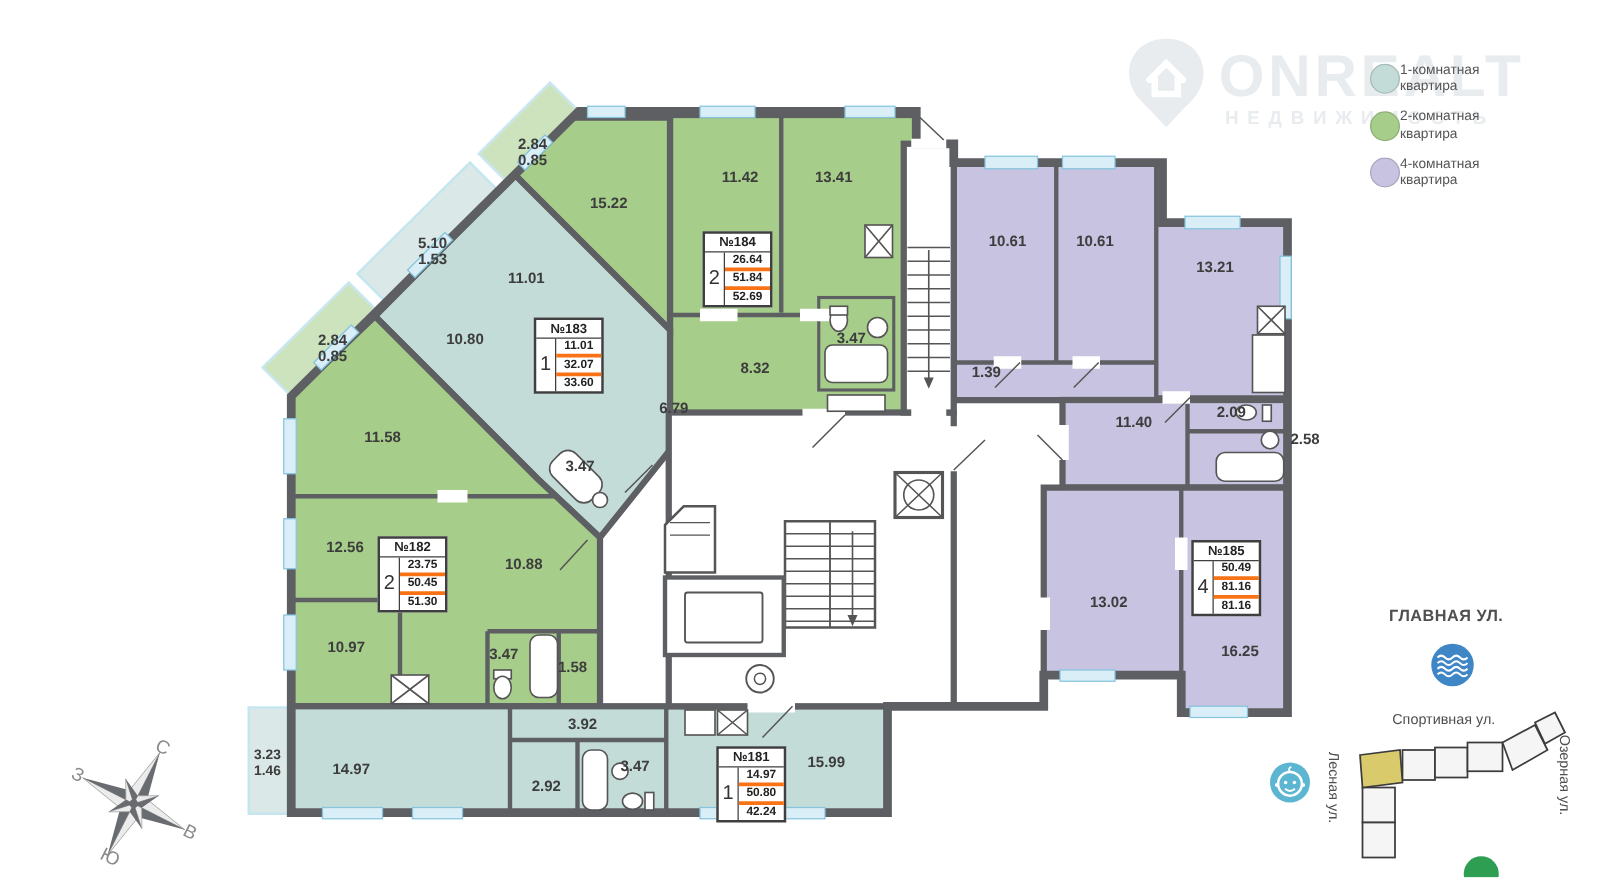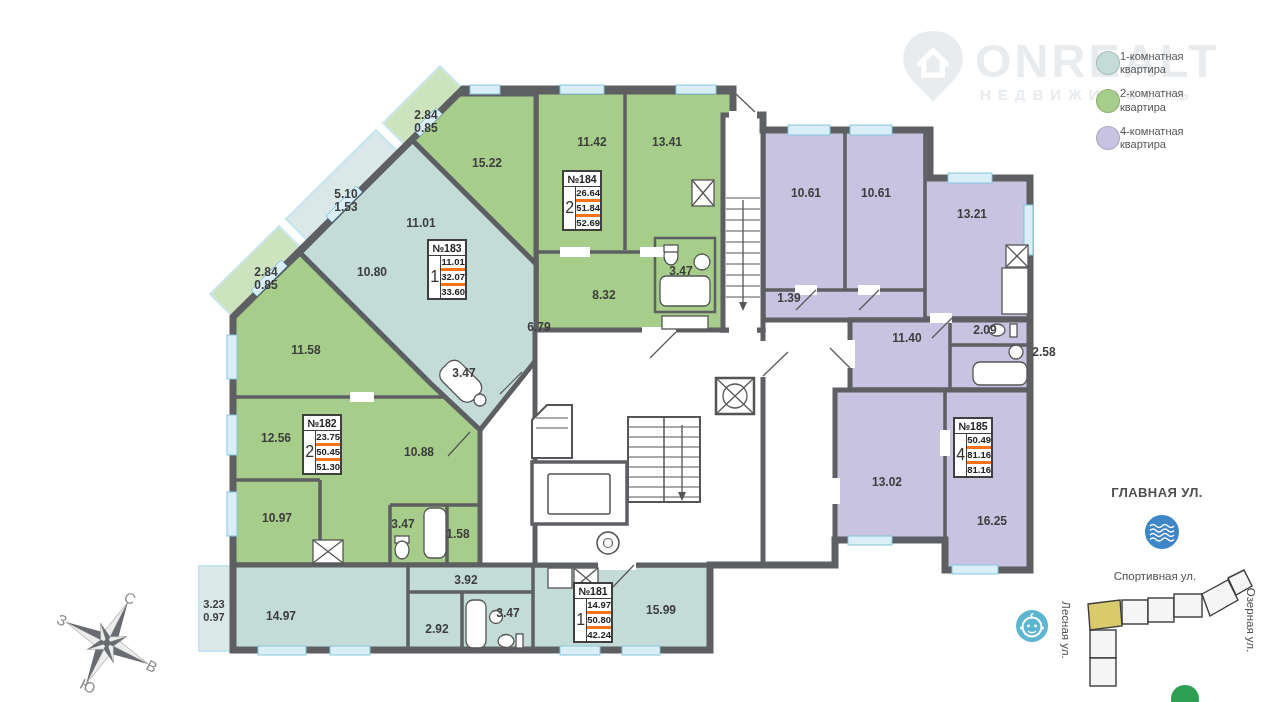--- a/index.html
+++ b/index.html
@@ -16,22 +16,22 @@
   
   .legend{position:absolute;left:1096px;top:50px;z-index:6;}
   .legend-item{display:flex;align-items:center;margin-bottom:11px;}
   .dot{width:22px;height:22px;border-radius:50%;border:1px solid rgba(0,0,0,0.15);flex:0 0 auto;}
   .dot1{background:var(--room1);} .dot2{background:var(--room2);} .dot3{background:var(--room4);}
   .legend-label{font-size:11px;color:#555;line-height:1.2;white-space:pre-line;}
   
   .rl{position:absolute;transform:translate(-50%,-50%);font-size:12px;font-weight:600;color:#3d3d3d;
       white-space:pre-line;text-align:center;line-height:13px;z-index:4;}
   
-  .apt{position:absolute;width:40px;background:#fff;border:2px solid #3f3f3f;z-index:5;
-       box-sizing:border-box;cursor:pointer;}
+  .apt{position:absolute;width:56px;background:#fff;border:2px solid #3f3f3f;z-index:5;
+       box-sizing:border-box;cursor:pointer;margin-top:15px;}
   .apt-num{font-size:10.5px;font-weight:700;text-align:center;border-bottom:1px solid #3f3f3f;
            padding:1px 0;color:#222;}
   .apt-body{display:flex;}
   .apt-rooms{width:15px;font-size:16px;color:#333;display:flex;align-items:center;justify-content:center;}
   .apt-areas{flex:1;border-left:1px solid #3f3f3f;}
   .apt-areas div{font-size:9.5px;font-weight:700;text-align:center;border-bottom:3px solid #f97316;
                  line-height:12px;color:#222;}
   .apt-areas div:last-child{border-bottom:none;}
   
   .street{position:absolute;transform:translate(-50%,-50%);color:#4f4f4f;z-index:4;white-space:nowrap;}
@@ -314,21 +314,21 @@
   <span class="rl" style="left:403px;top:524px">3.47</span>
   <span class="rl" style="left:458px;top:534px">1.58</span>
   <span class="rl" style="left:887px;top:482px">13.02</span>
   <span class="rl" style="left:992px;top:521px">16.25</span>
   <span class="rl" style="left:466px;top:580px">3.92</span>
   <span class="rl" style="left:281px;top:616px">14.97</span>
   <span class="rl" style="left:437px;top:629px">2.92</span>
   <span class="rl" style="left:508px;top:613px">3.47</span>
   <span class="rl" style="left:661px;top:610px">15.99</span>
   <span class="rl" style="left:214px;top:611px;font-size:11px">3.23
-0.97</span>
+1.46</span>
 
   <div class="apt" style="left:573px;top:582px">
     <div class="apt-num">№181</div>
     <div class="apt-body">
       <div class="apt-rooms">1</div>
       <div class="apt-areas">
         <div>14.97</div>
         <div>50.80</div>
         <div>42.24</div>
       </div>

